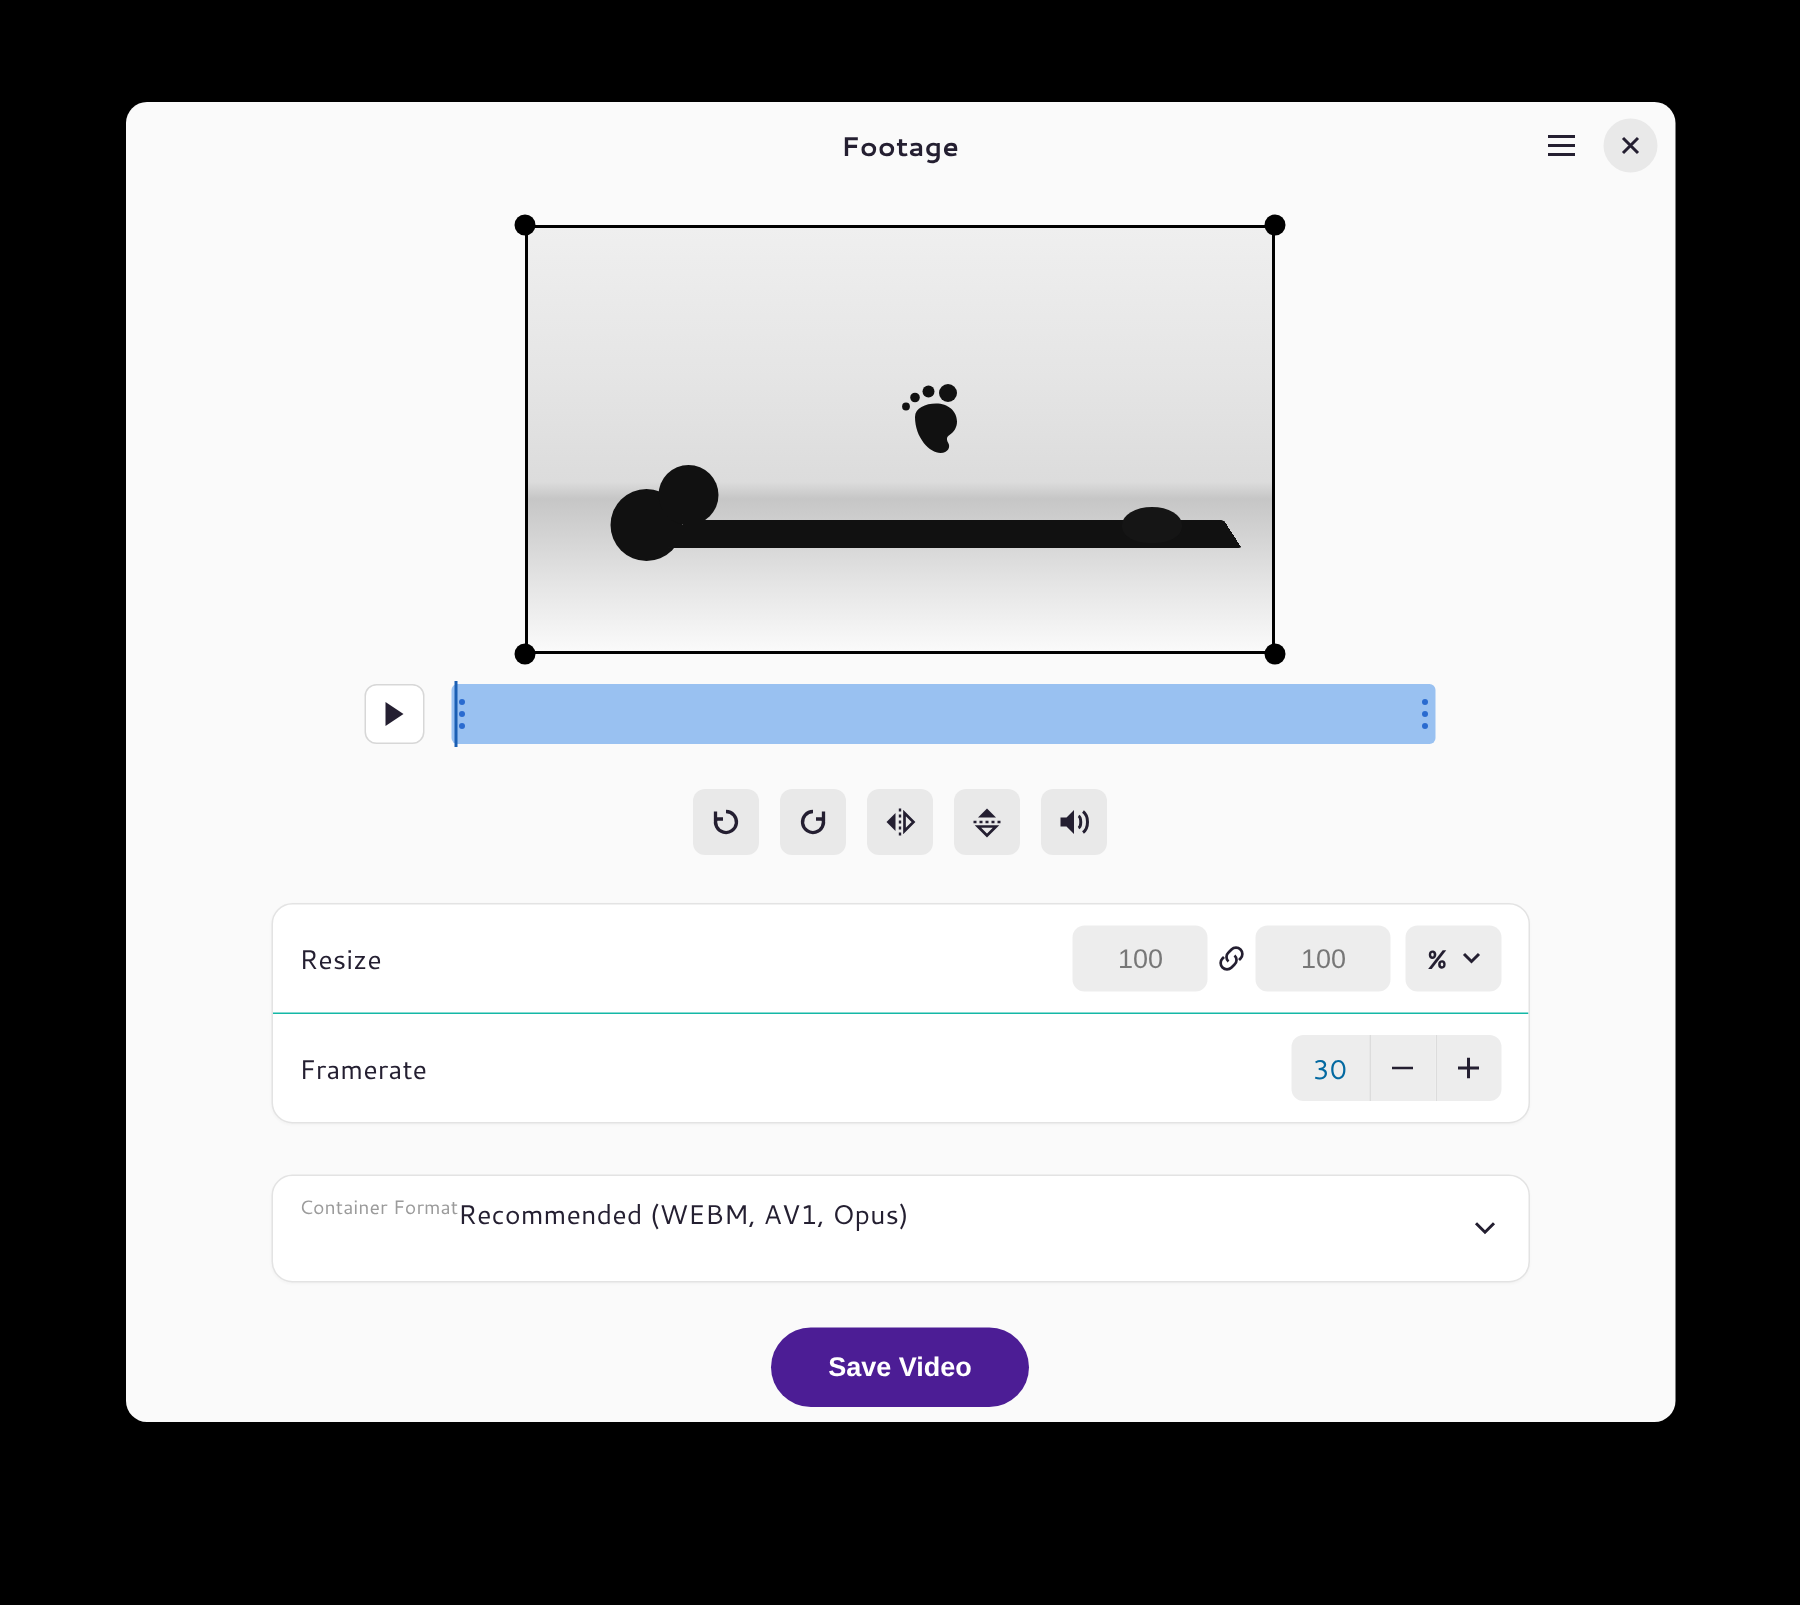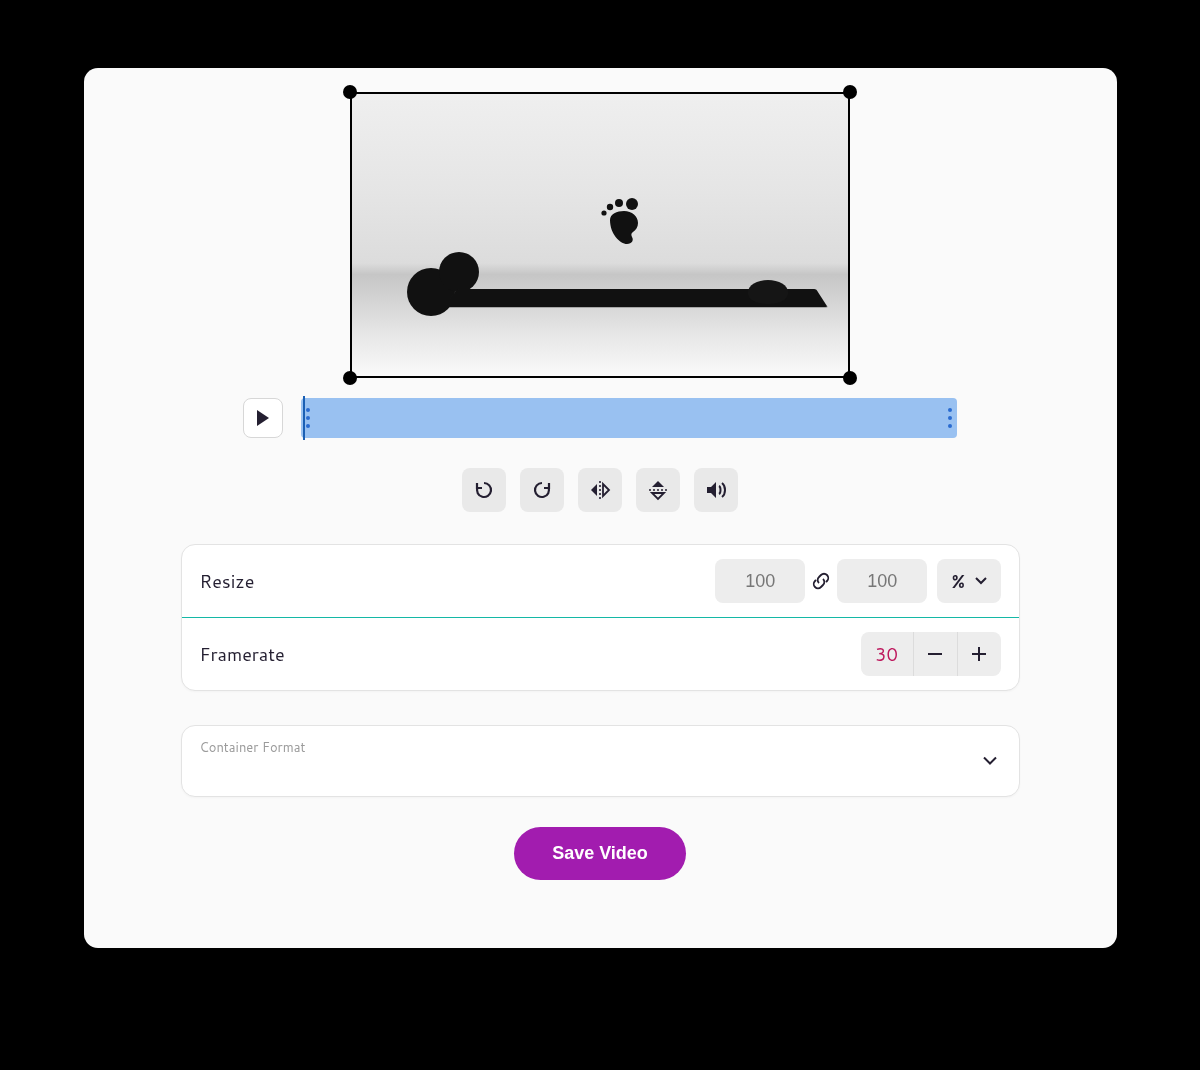--- a/index.html
+++ b/index.html
@@ -124,43 +124,58 @@
   }
   .link-icon { width: 32px; display: flex; justify-content: center; }
   .unit-dd {
     height: 44px; background: #ededed; border-radius: 8px;
     display: flex; align-items: center; gap: 10px; padding: 0 14px; cursor: pointer;
     font-size: 18px; font-weight: 600;
   }
   .stepper { display: flex; }
   .step-val {
     width: 52px; height: 44px; background: #ededed; border-radius: 8px 0 0 8px;
-    display: flex; align-items: center; justify-content: center; font-size: 18px; color: #be185d;
+    display: flex; align-items: center; justify-content: center; font-size: 18px; color: #0369a1;
   }
   .step-btn {
     width: 44px; height: 44px; background: #ededed; border-left: 1px solid #dcdcdc;
     display: flex; align-items: center; justify-content: center; cursor: pointer;
   }
   .step-btn.last { border-radius: 0 8px 8px 0; }
   .format-row { flex-direction: row; align-items: flex-start; position: relative; padding: 12px 18px; }
   .format-row .small-label { font-size: 13px; color: #9b9b9b; margin-bottom: 2px; }
   .format-row .value { font-size: 18px; }
   .format-row .chev { position: absolute; right: 22px; top: 50%; transform: translateY(-50%); }
   .save-btn {
-    margin-top: 30px; background: #a21caf; color: #fff; font-weight: 700;
+    margin-top: 30px; background: #4c1d95; color: #fff; font-weight: 700;
     font-size: 18px; padding: 16px 38px; border-radius: 999px; cursor: pointer;
     border: none;
   }
   svg { display: block; }
 </style>
 </head>
 <body>
 
 <div class="window">
 
+  <div class="titlebar">
+    <div class="title">Footage</div>
+    <div class="right">
+      <div class="icon-btn">
+        <svg width="18" height="14" viewBox="0 0 18 14">
+            <path d="M0 1h18M0 7h18M0 13h18" stroke="#241f31" stroke-width="2"></path>
+          </svg>
+      </div>
+      <div class="icon-btn close">
+        <svg width="14" height="14" viewBox="0 0 14 14">
+            <path d="M2 2l10 10M12 2L2 12" stroke="#241f31" stroke-width="2"></path>
+          </svg>
+      </div>
+    </div>
+  </div>
 
   <div class="content">
 
     <div class="preview-wrap">
       <div class="preview">
         <div class="scene">
           <div class="headphones"></div>
           <div class="desk"></div>
           <div class="mouse"></div>
           <svg class="foot" width="44" height="46" viewBox="0 0 44 46">
@@ -265,20 +280,21 @@
                 <path d="M7 0v14M0 7h14" stroke="#241f31" stroke-width="2"></path>
               </svg>
           </div>
         </div>
       </div>
     </div>
 
     <div class="panel single">
       <div class="row format-row">
         <div class="small-label">Container Format</div>
+        <div class="value">Recommended (WEBM, AV1, Opus)</div>
         <svg class="chev" width="14" height="9" viewBox="0 0 14 9">
             <path d="M1 1l6 6 6-6" fill="none" stroke="#241f31" stroke-width="2"></path>
           </svg>
       </div>
     </div>
 
     <button class="save-btn">Save Video</button>
 
   </div>
 </div>

